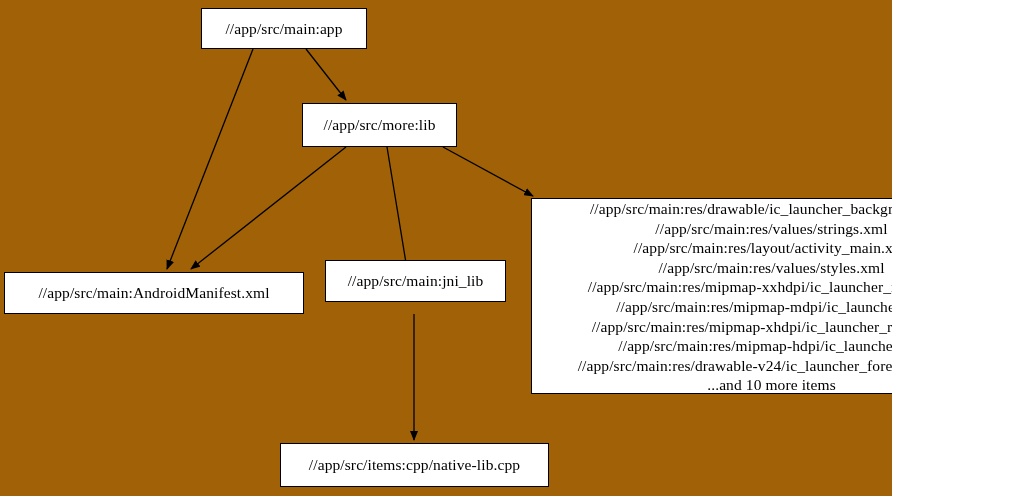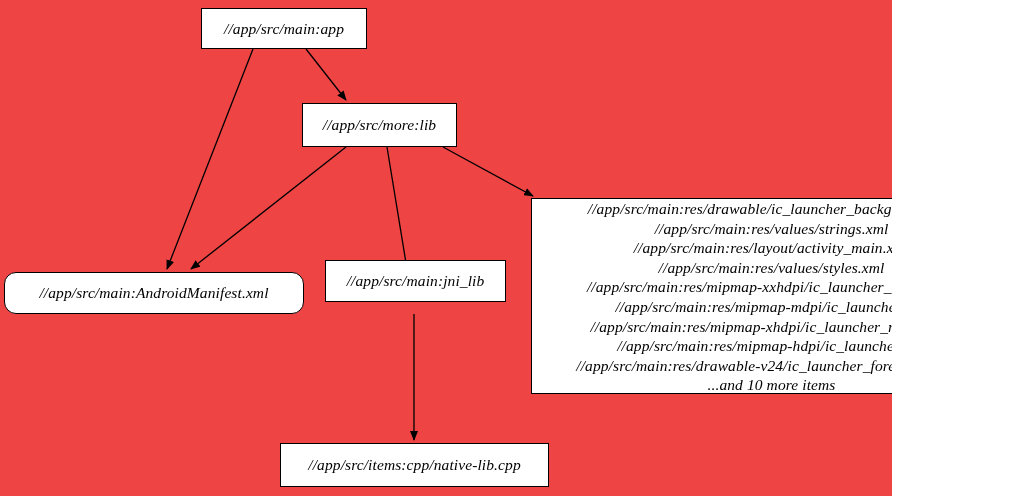--- a/index.html
+++ b/index.html
@@ -5,25 +5,24 @@
 <style>
   html, body {
     margin: 0;
     padding: 0;
     background: #ffffff;
   }
   #canvas {
     position: relative;
     width: 892px;
     height: 496px;
-    background: #ef4444;
+    background: #a16207;
     overflow: hidden;
     font-family: "Liberation Serif", "DejaVu Serif", serif;
     color: #000000;
-    font-style: italic;
   }
   #edge-layer {
     position: absolute;
     left: 0;
     top: 0;
     width: 1018px;
     height: 496px;
     pointer-events: none;
   }
   .node {
@@ -77,21 +76,21 @@
   </svg>
 
   <div class="node" style="left:201px; top:8px; width:166px; height:41px;">
     <span class="node-label">//app/src/main:app</span>
   </div>
 
   <div class="node" style="left:302px; top:103px; width:155px; height:44px;">
     <span class="node-label">//app/src/more:lib</span>
   </div>
 
-  <div class="node" style="left:4px; top:272px; width:300px; height:42px;border-radius:12px;">
+  <div class="node" style="left:4px; top:272px; width:300px; height:42px;">
     <span class="node-label">//app/src/main:AndroidManifest.xml</span>
   </div>
 
   <div class="node" style="left:325px; top:260px; width:181px; height:42px;">
     <span class="node-label">//app/src/main:jni_lib</span>
   </div>
 
   <div class="node" style="left:280px; top:443px; width:269px; height:44px;">
     <span class="node-label">//app/src/items:cpp/native-lib.cpp</span>
   </div>

